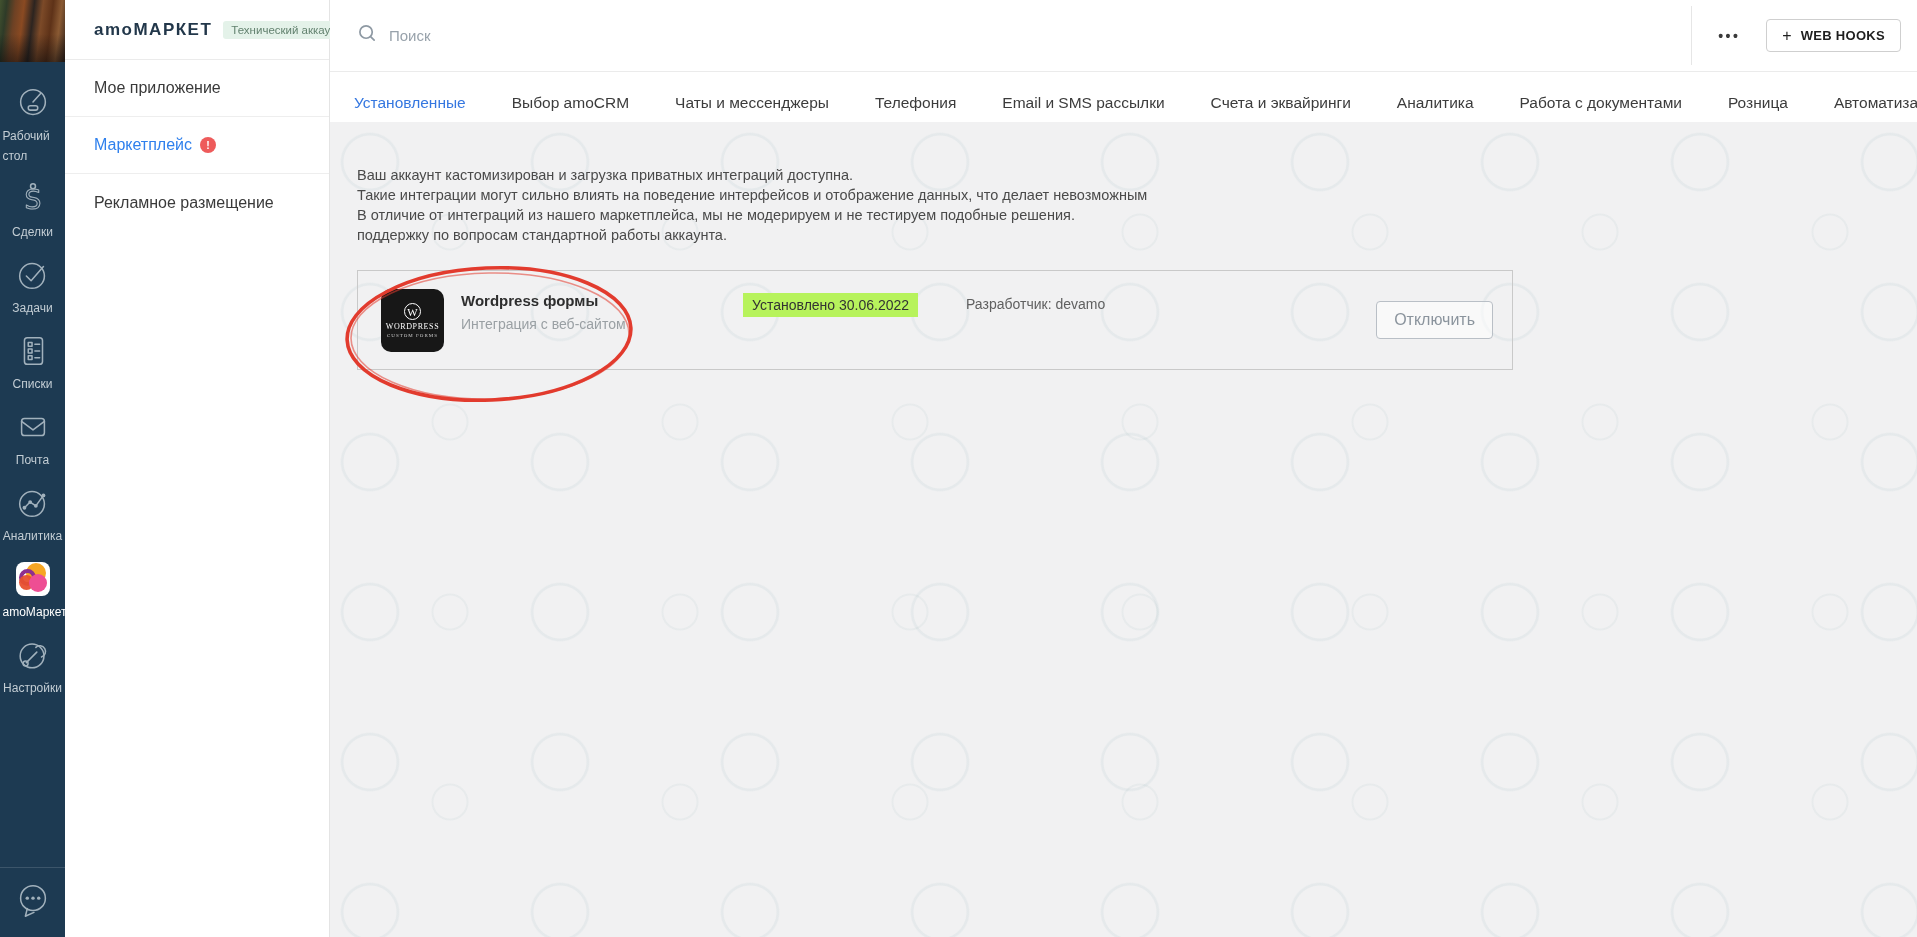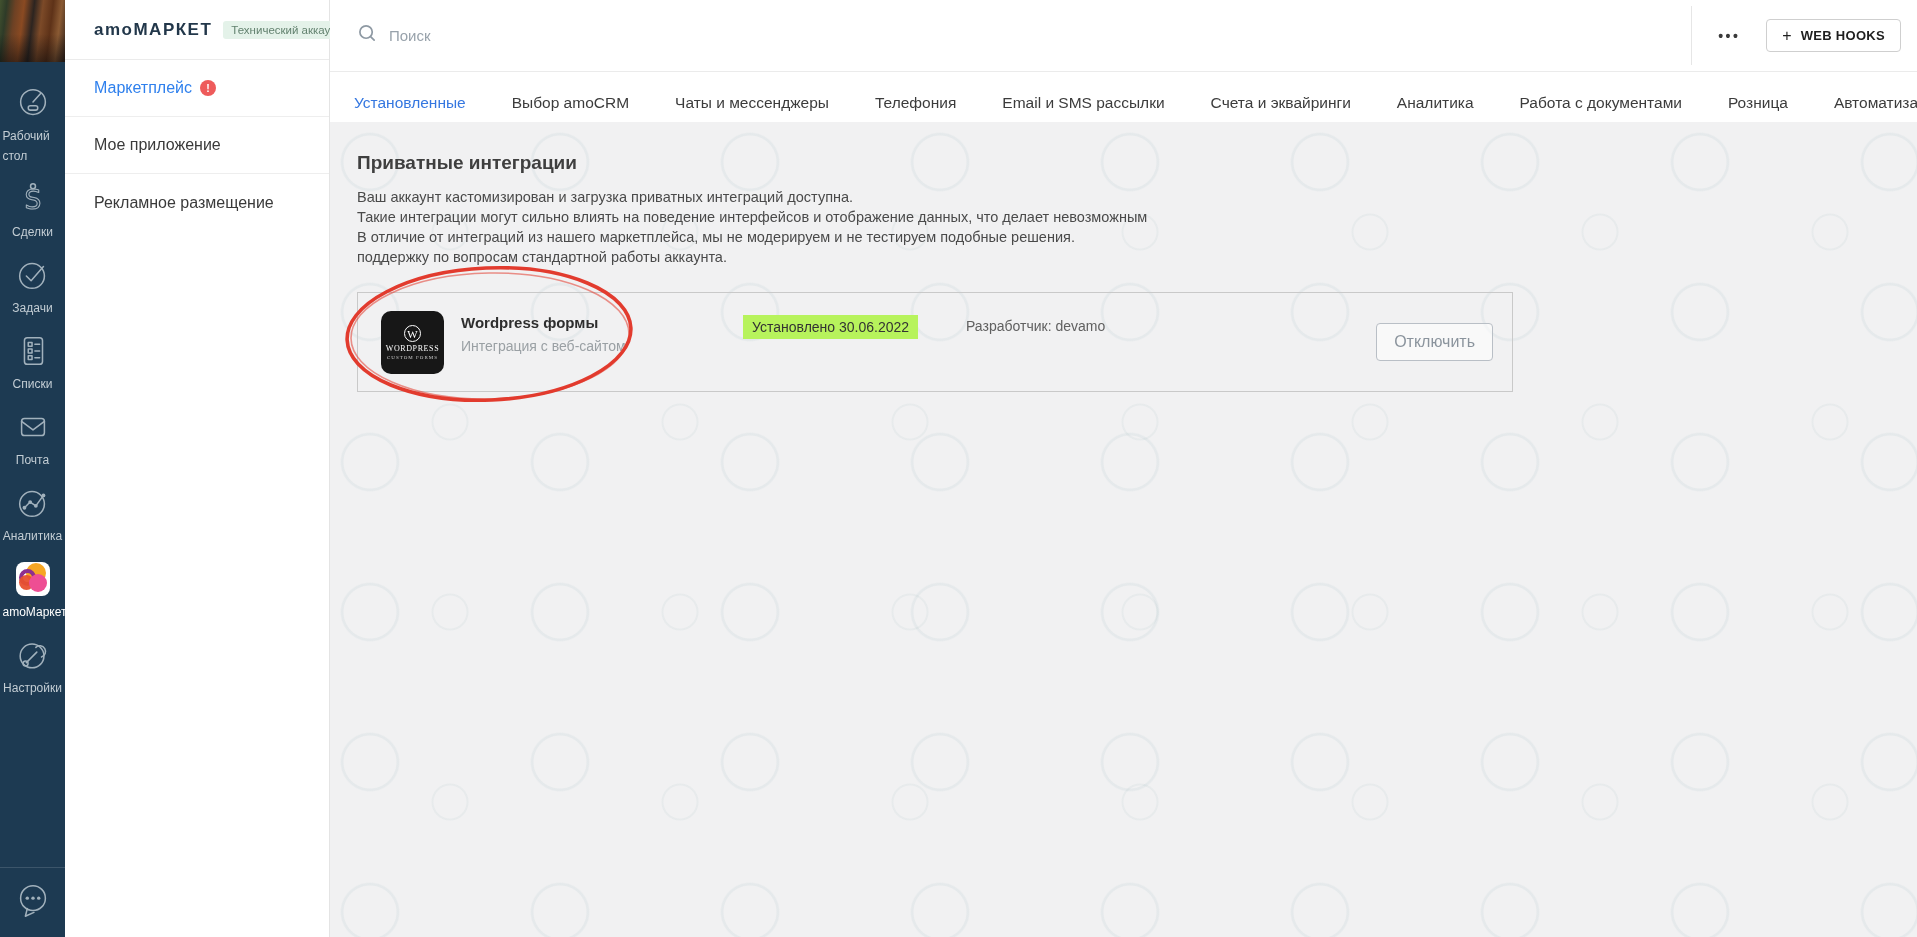--- a/index.html
+++ b/index.html
@@ -216,26 +216,26 @@
           </svg>
       </span>
     </div>
   </aside>
 
   <aside class="subnav">
     <div class="subnav-header">
       <span class="brand">amoМАРКЕТ</span>
       <span class="tech-badge">Технический аккаунт</span>
     </div>
+    <div class="subnav-item">
+      <span>Мое приложение</span>
+    </div>
     <div class="subnav-item active">
       <span>Маркетплейс</span>
       <span class="warn-badge">!</span>
-    </div>
-    <div class="subnav-item">
-      <span>Мое приложение</span>
     </div>
     <div class="subnav-item last">
       <span>Рекламное размещение</span>
     </div>
   </aside>
 
   <main class="main">
 
     <header class="topbar">
       <div class="search">
@@ -263,21 +263,20 @@
       <div class="tab">Email и SMS рассылки</div>
       <div class="tab">Счета и эквайринги</div>
       <div class="tab">Аналитика</div>
       <div class="tab">Работа с документами</div>
       <div class="tab">Розница</div>
       <div class="tab">Автоматизация и боты</div>
 
     </nav>
 
     <section class="content">
-      <h1 class="section-title">Приватные интеграции</h1>
       <div class="section-desc">
         <div>Ваш аккаунт кастомизирован и загрузка приватных интеграций доступна.</div>
         <div>Такие интеграции могут сильно влиять на поведение интерфейсов и отображение данных, что делает невозможным</div>
         <div>В отличие от интеграций из нашего маркетплейса, мы не модерируем и не тестируем подобные решения.</div>
         <div>поддержку по вопросам стандартной работы аккаунта.</div>
       </div>
 
       <div class="card">
         <div class="wp-logo">
           <span class="wp-mark">W</span>

